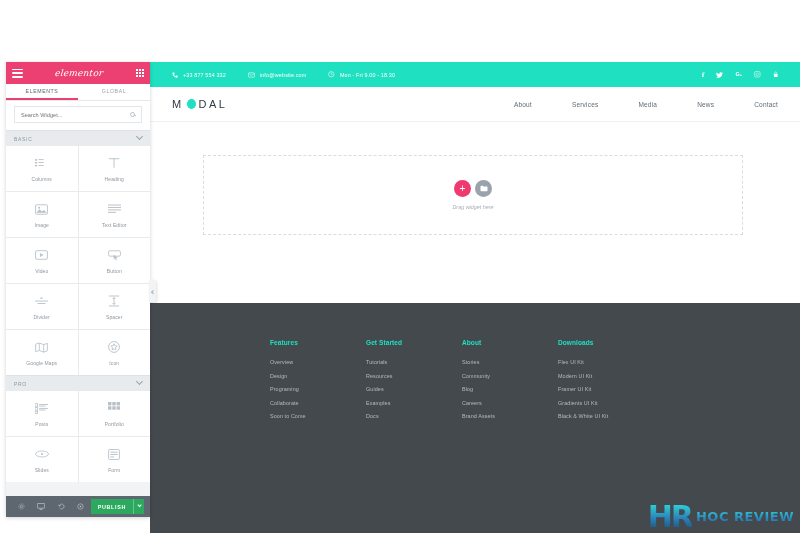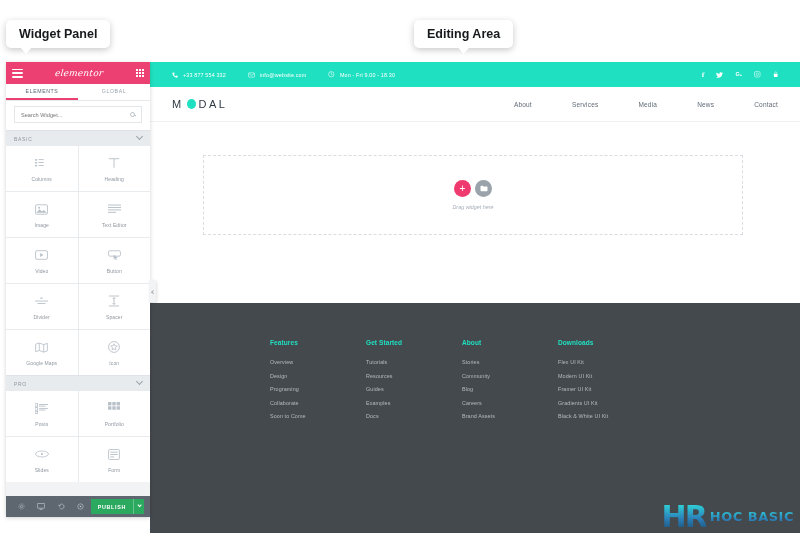--- a/index.html
+++ b/index.html
@@ -277,21 +277,21 @@
           <h4>Downloads</h4>
           <a href="#">Flex UI Kit</a>
           <a href="#">Modern UI Kit</a>
           <a href="#">Framer UI Kit</a>
           <a href="#">Gradients UI Kit</a>
           <a href="#">Black &amp; White UI Kit</a>
         </div>
       </div>
       <div class="watermark">
         <span class="wm-hr">HR</span>
-        <span class="wm-txt">HOC BASIC</span>
+        <span class="wm-txt">HOC REVIEW</span>
       </div>
     </div>
   </div>
 
   <div class="panel">
     <div class="panel-head">
       <div class="ham">
           <i></i>
           <i></i>
           <i></i>
@@ -511,16 +511,14 @@
       <span class="publish-caret">
           <i class="caret-d"></i>
         </span>
     </div>
   </div>
 
   <div class="collapse-handle">
       <i></i>
     </div>
 
-  <div class="callout" id="co-widget">Widget Panel</div>
-  <div class="callout" id="co-edit">Editing Area</div>
 
 </div>
 
 </body></html>

